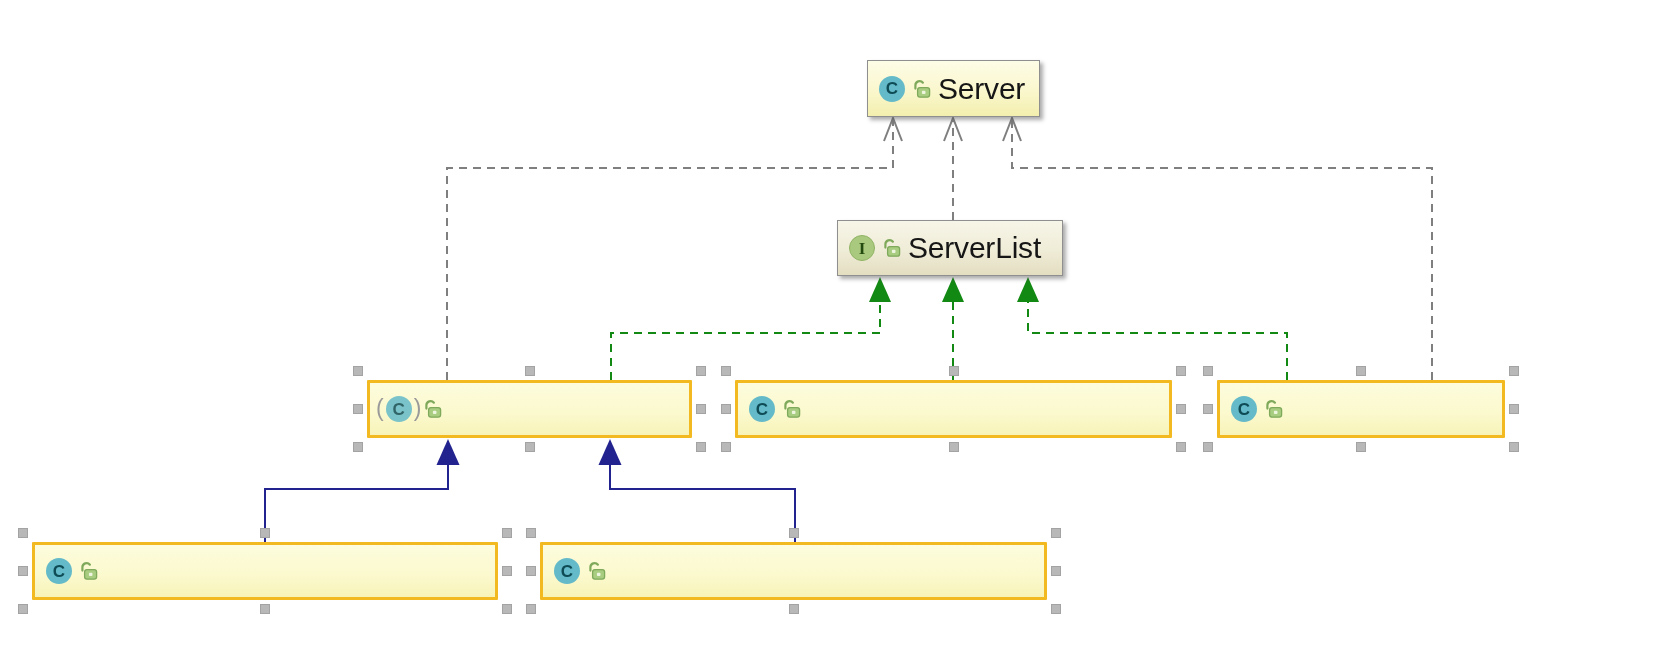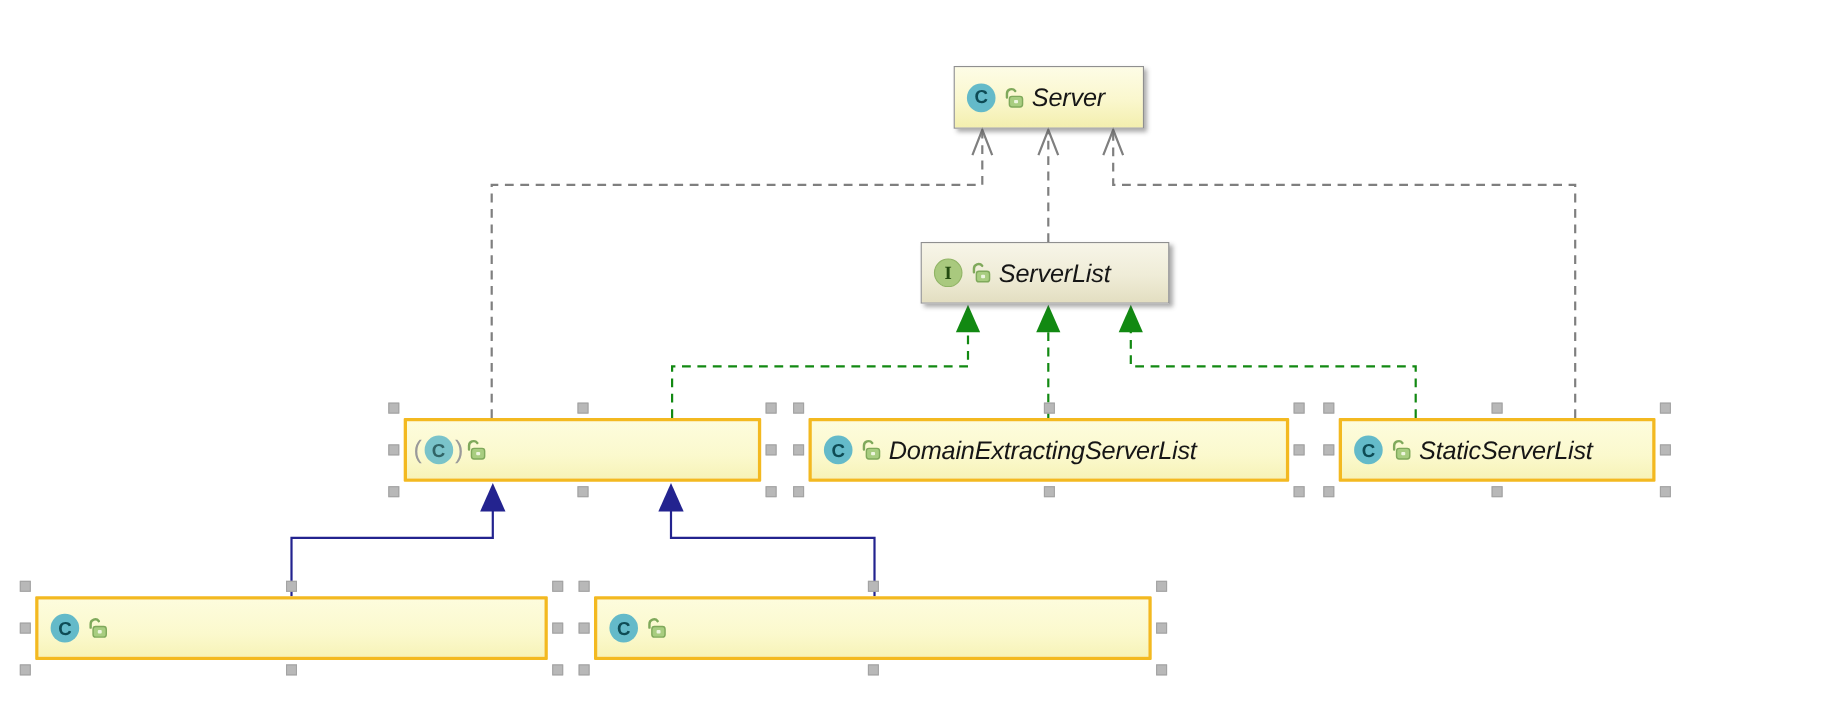--- a/index.html
+++ b/index.html
@@ -17,21 +17,21 @@
     cursor:default;
   }
   .node.interface{
     background:linear-gradient(180deg,var(--iface-top,#f7f5e8) 0%,#efecd7 55%,var(--iface-bot,#e3dec1) 100%);
   }
   .node.selected{
     border:3px solid var(--sel-border,#f3b920);
     box-shadow:none;border-radius:1px;
     background:linear-gradient(180deg,#fdfcdd 0%,#fbf9cd 60%,#f7f3b8 100%);
   }
-  .label{font-size:23px;color:#161616;letter-spacing:-.2px;font-style:italic;}
+  .label{font-size:30px;color:#161616;letter-spacing:-.2px;}
   .type-icon{
     flex:0 0 auto;width:26px;height:26px;border-radius:50%;
     display:flex;align-items:center;justify-content:center;
     font-size:17px;font-weight:700;line-height:1;
   }
   .c-icon{background:var(--cicon-bg,#64bac9);color:#0e4b55;}
   .c-icon.abstract{opacity:.85;}
   .i-icon{background:var(--iicon-bg,#a9c97e);border:1px solid #90b465;color:#234b10;
     font-family:"Liberation Serif","DejaVu Serif",serif;box-sizing:border-box;}
   .paren{color:#9a9a9a;font-size:23px;margin:0 -5px;transform:translateY(-1px);}
@@ -107,40 +107,38 @@
     <div class="handle" style="left: 696px; top: 442px;"></div>
     <div class="node selected" style="left: 735px; top: 380px; width: 437px; height: 58px;">
       <span class="type-icon c-icon">C</span>
       <span class="lock-icon">
         <svg width="19" height="20" viewBox="0 0 19 20">
           <path d="M3.4 9.6 L3.4 6.4 A4.2 4.2 0 0 1 10.9 3.7" fill="none" stroke="#7fa95b" stroke-width="2.2" stroke-linecap="round"></path>
           <rect x="5.6" y="8.6" width="12" height="9.6" rx="2.4" fill="#a8cd80" stroke="#7fa95b" stroke-width="1.3"></rect>
           <rect x="9.9" y="11.8" width="3.6" height="3.1" rx="0.9" fill="#edf5df"></rect>
         </svg>
       </span>
-      <span class="label">DomainExtractingServerList</span>
     </div>
     <div class="handle" style="left: 721px; top: 366px;"></div>
     <div class="handle" style="left: 948.5px; top: 366px;"></div>
     <div class="handle" style="left: 1176px; top: 366px;"></div>
     <div class="handle" style="left: 721px; top: 404px;"></div>
     <div class="handle" style="left: 1176px; top: 404px;"></div>
     <div class="handle" style="left: 721px; top: 442px;"></div>
     <div class="handle" style="left: 948.5px; top: 442px;"></div>
     <div class="handle" style="left: 1176px; top: 442px;"></div>
     <div class="node selected" style="left: 1217px; top: 380px; width: 288px; height: 58px;">
       <span class="type-icon c-icon">C</span>
       <span class="lock-icon">
         <svg width="19" height="20" viewBox="0 0 19 20">
           <path d="M3.4 9.6 L3.4 6.4 A4.2 4.2 0 0 1 10.9 3.7" fill="none" stroke="#7fa95b" stroke-width="2.2" stroke-linecap="round"></path>
           <rect x="5.6" y="8.6" width="12" height="9.6" rx="2.4" fill="#a8cd80" stroke="#7fa95b" stroke-width="1.3"></rect>
           <rect x="9.9" y="11.8" width="3.6" height="3.1" rx="0.9" fill="#edf5df"></rect>
         </svg>
       </span>
-      <span class="label">StaticServerList</span>
     </div>
     <div class="handle" style="left: 1203px; top: 366px;"></div>
     <div class="handle" style="left: 1356px; top: 366px;"></div>
     <div class="handle" style="left: 1509px; top: 366px;"></div>
     <div class="handle" style="left: 1203px; top: 404px;"></div>
     <div class="handle" style="left: 1509px; top: 404px;"></div>
     <div class="handle" style="left: 1203px; top: 442px;"></div>
     <div class="handle" style="left: 1356px; top: 442px;"></div>
     <div class="handle" style="left: 1509px; top: 442px;"></div>
     <div class="node selected" style="left: 32px; top: 542px; width: 466px; height: 58px;">

